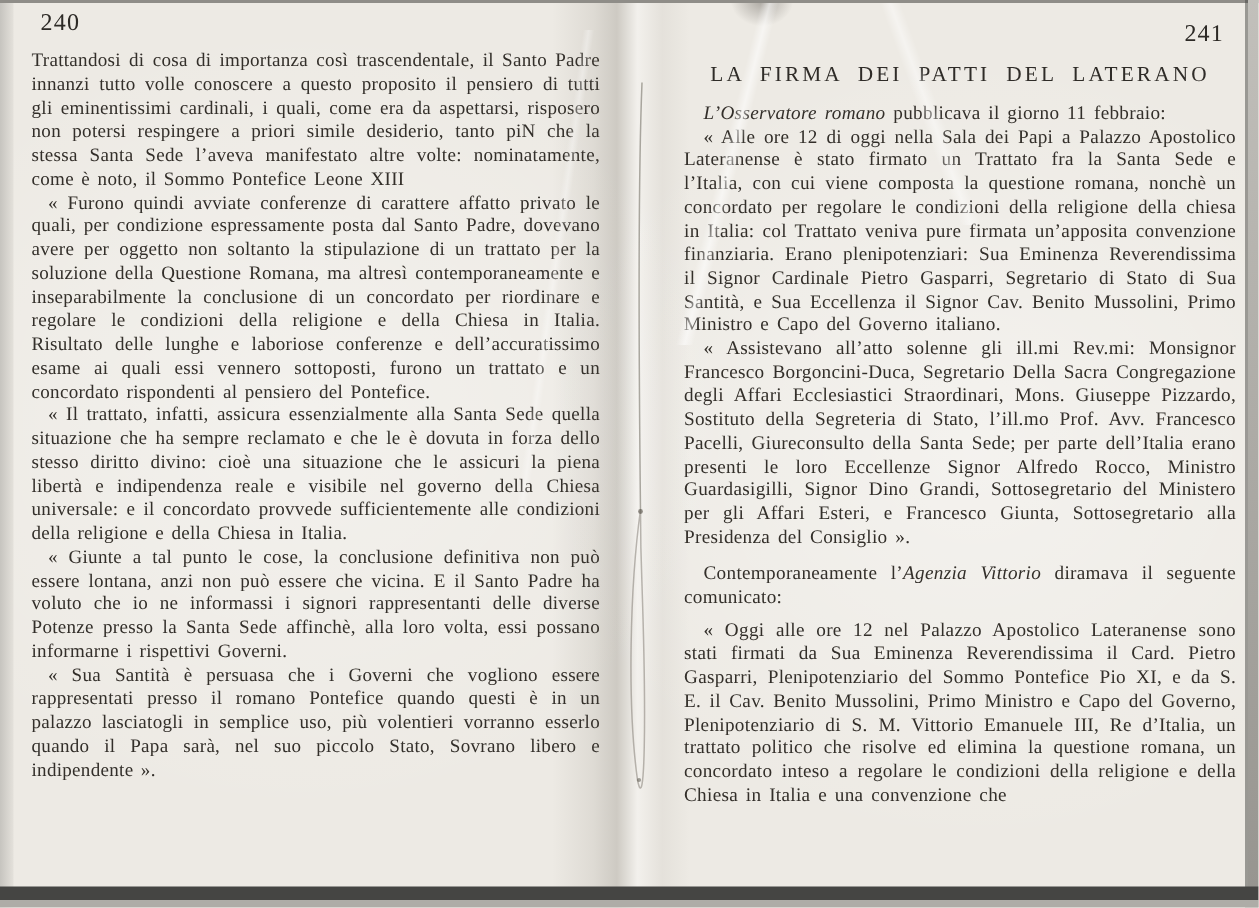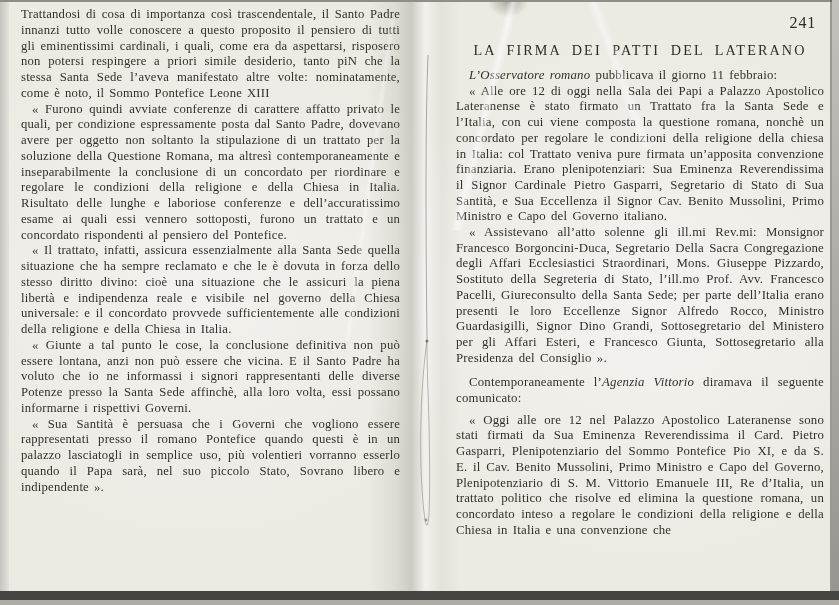--- a/index.html
+++ b/index.html
@@ -58,20 +58,21 @@
   .gap-lg{margin-top:9px;}
   .gap-sm{margin-top:6px;}
   .it{font-style:italic;}
 </style>
 </head>
 <body>
 
 <div class="photo">
 
   <div class="page page-left">
+    <div class="pnum pnum-left">240</div>
     <p class="par flush">Trattandosi di cosa di importanza così trascendentale, il Santo Padre innanzi tutto volle conoscere a questo proposito il pensiero di tutti gli eminentissimi cardinali, i quali, come era da aspettarsi, risposero non potersi respingere a priori simile desiderio, tanto piN che la stessa Santa Sede l’aveva manifestato altre volte: nominatamente, come è noto, il Sommo Pontefice Leone XIII</p>
     <p class="par">« Furono quindi avviate conferenze di carattere affatto privato le quali, per condizione espressamente posta dal Santo Padre, dovevano avere per oggetto non soltanto la stipulazione di un trattato per la soluzione della Questione Romana, ma altresì contemporaneamente e inseparabilmente la conclusione di un concordato per riordinare e regolare le condizioni della religione e della Chiesa in Italia. Risultato delle lunghe e laboriose conferenze e dell’accuratissimo esame ai quali essi vennero sottoposti, furono un trattato e un concordato rispondenti al pensiero del Pontefice.</p>
     <p class="par">« Il trattato, infatti, assicura essenzialmente alla Santa Sede quella situazione che ha sempre reclamato e che le è dovuta in forza dello stesso diritto divino: cioè una situazione che le assicuri la piena libertà e indipendenza reale e visibile nel governo della Chiesa universale: e il concordato provvede sufficientemente alle condizioni della religione e della Chiesa in Italia.</p>
     <p class="par">« Giunte a tal punto le cose, la conclusione definitiva non può essere lontana, anzi non può essere che vicina. E il Santo Padre ha voluto che io ne informassi i signori rappresentanti delle diverse Potenze presso la Santa Sede affinchè, alla loro volta, essi possano informarne i rispettivi Governi.</p>
     <p class="par">« Sua Santità è persuasa che i Governi che vogliono essere rappresentati presso il romano Pontefice quando questi è in un palazzo lasciatogli in semplice uso, più volentieri vorranno esserlo quando il Papa sarà, nel suo piccolo Stato, Sovrano libero e indipendente ».</p>
   </div>
 
   <div class="page page-right">
     <div class="pnum pnum-right">241</div>
     <h1 class="heading">LA FIRMA DEI PATTI DEL LATERANO</h1>

